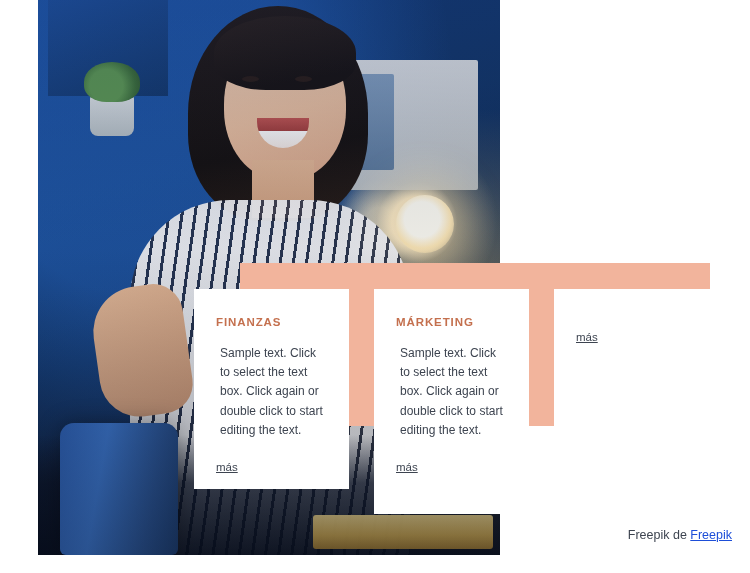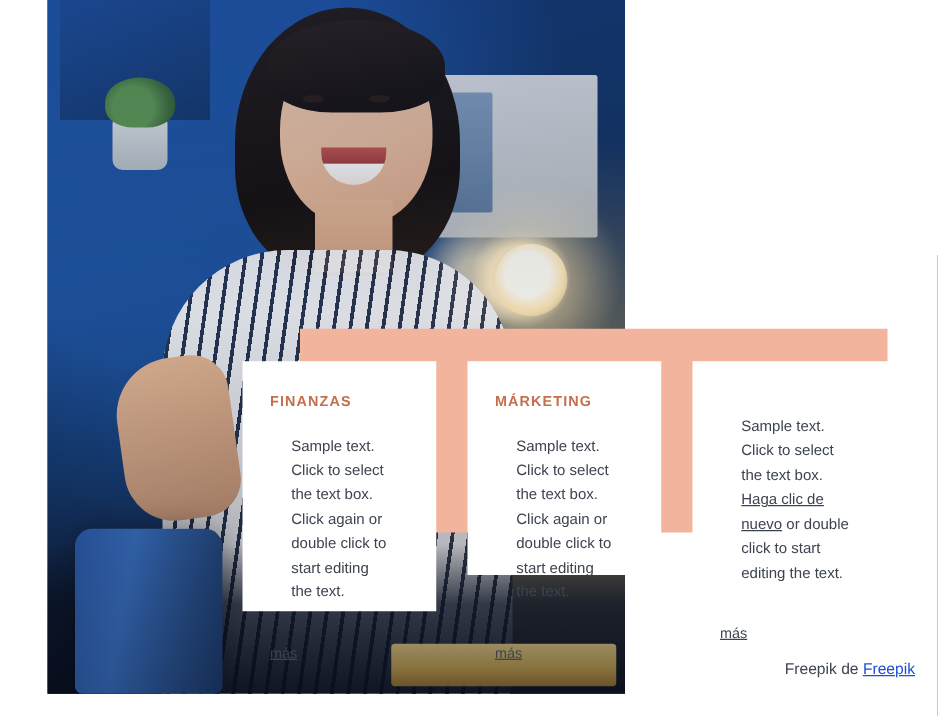--- a/index.html
+++ b/index.html
@@ -228,36 +228,36 @@
     display: flex;
     gap: 25px;
   }
   .card {
     width: 155px;
     background: #ffffff;
     padding: 26px 22px 30px 22px;
     box-sizing: border-box;
   }
   .card.c1 { height: 200px; }
-  .card.c2 { height: 171px; }
+  .card.c2 { height: 225px; }
   .card.c3 { height: 199px; width: 165px; }
   .card-title {
     font-size: 11.5px;
     font-weight: bold;
     letter-spacing: 0.9px;
     color: #c4704e;
     margin: 0 0 13px 0;
     line-height: 1.35;
     text-transform: uppercase;
   }
   .card-body {
     font-size: 12px;
     line-height: 1.62;
     color: #3d4450;
-    margin: 17px;
+    margin: 4px;
   }
   .card-body a {
     color: #3d4450;
     text-decoration: underline;
   }
   .card-more {
     display: inline-block;
     margin-top: 16px;
     font-size: 11.5px;
     color: #3d4450;
@@ -313,21 +313,20 @@
       <a href="#" class="card-more">más</a>
     </div>
 
     <div class="card c2">
       <h3 class="card-title">MÁRKETING</h3>
       <p class="card-body">Sample text. Click to select the text box. Click again or double click to start editing the text.</p>
       <a href="#" class="card-more">más</a>
     </div>
 
     <div class="card c3">
-      <p class="card-body"><span>Sample text. Click to select the text box. </span><a href="#">Haga clic de nuevo</a><span> or double click to start editing the text.</span></p>
       <a href="#" class="card-more">más</a>
     </div>
 
   </div>
 
   <div class="credit"><span>Freepik de </span><a href="#">Freepik</a></div>
 
 </div>
 
 </body></html>

